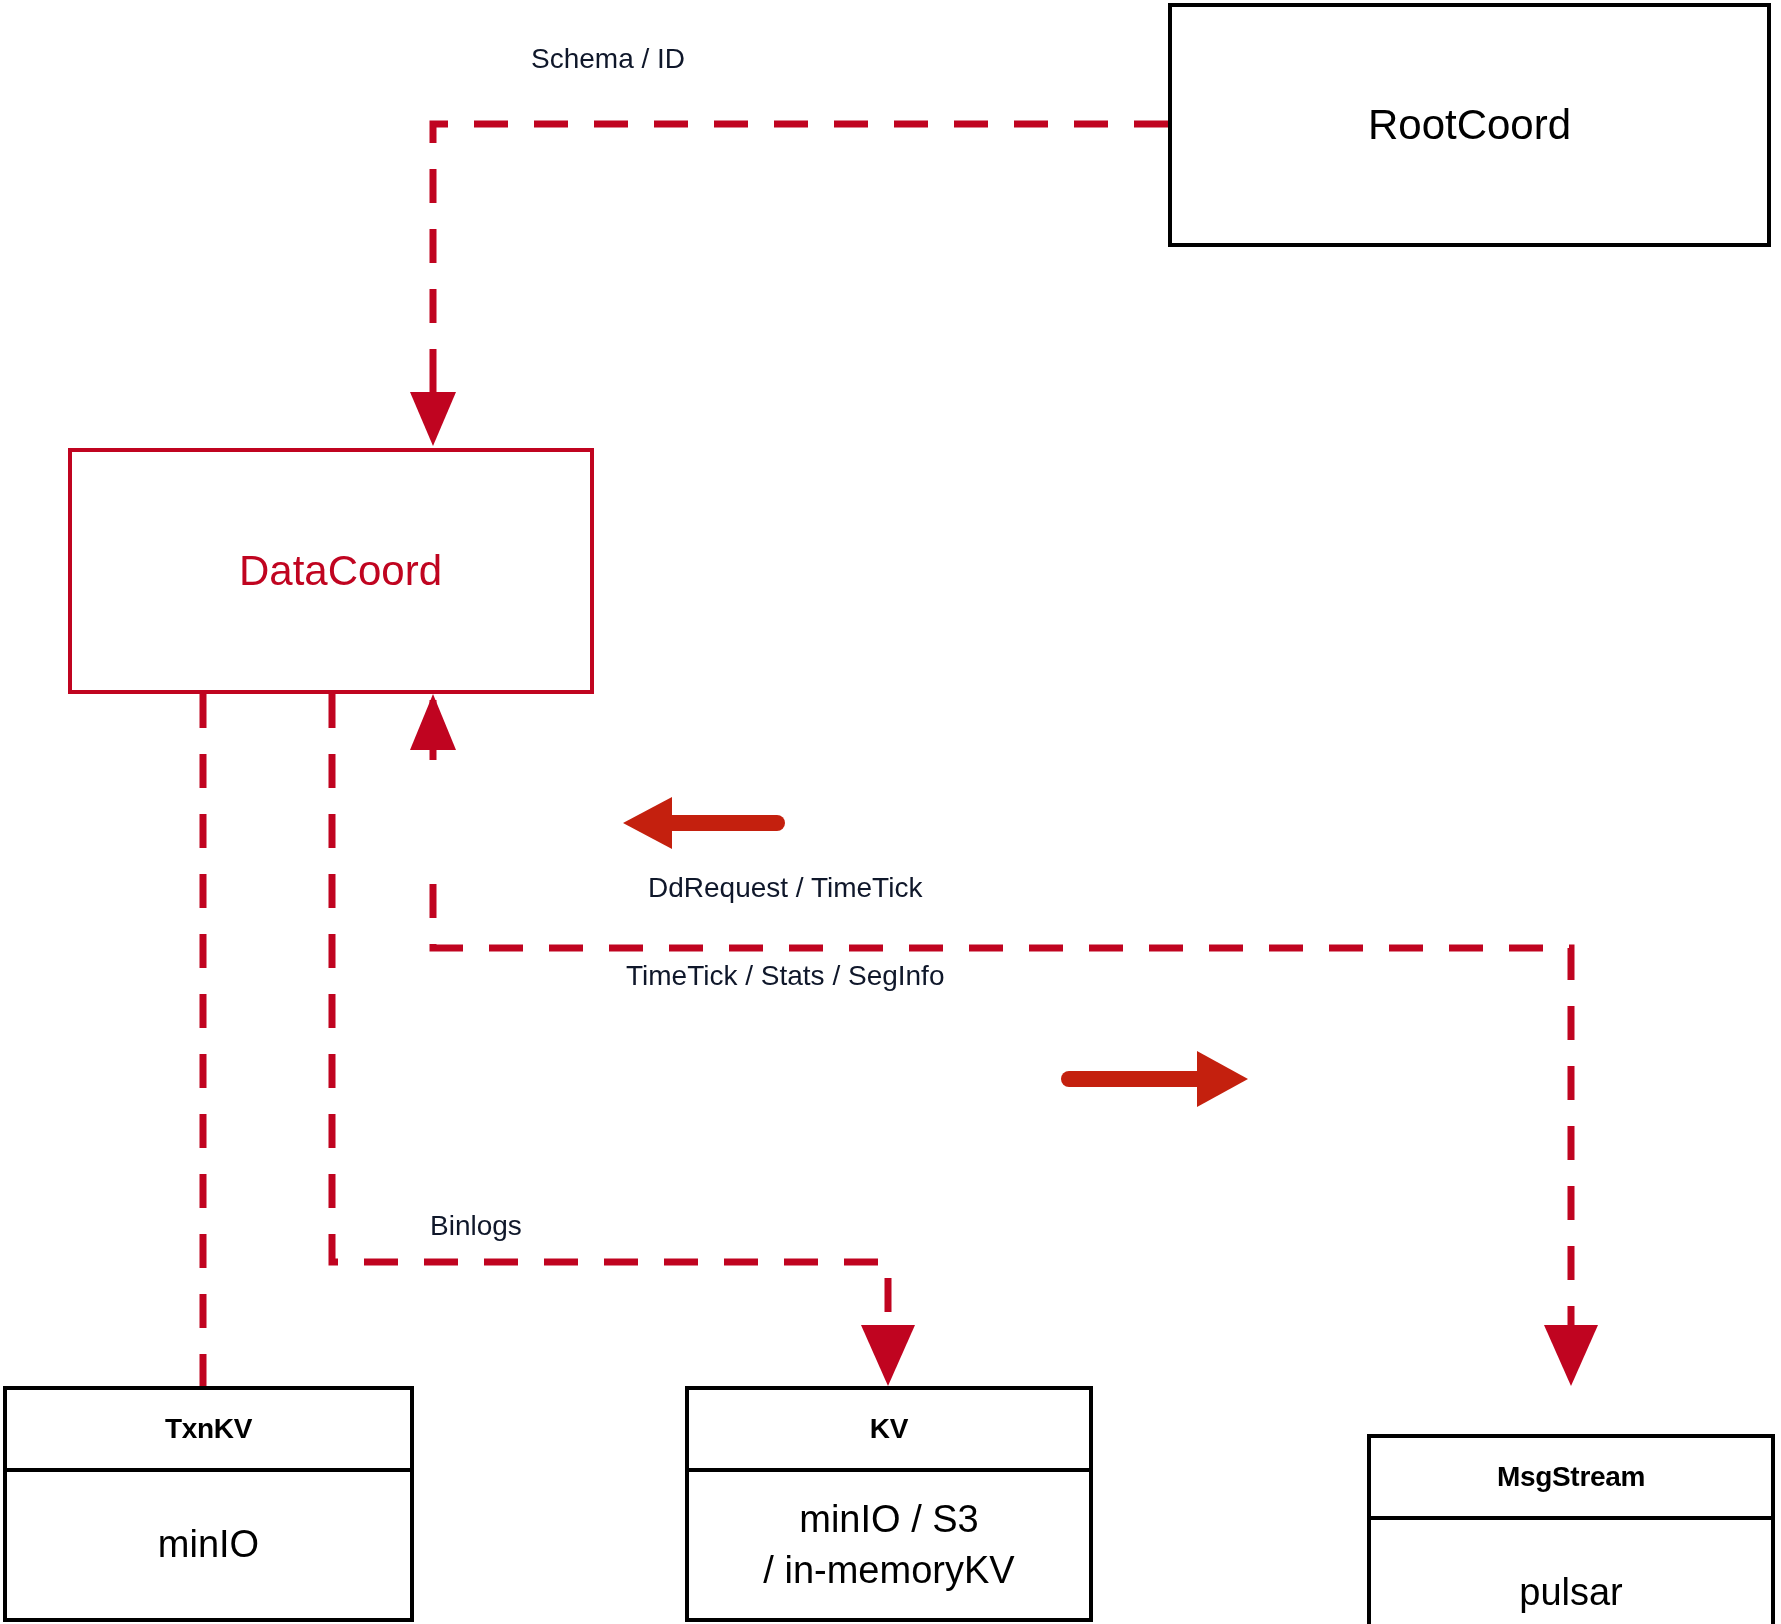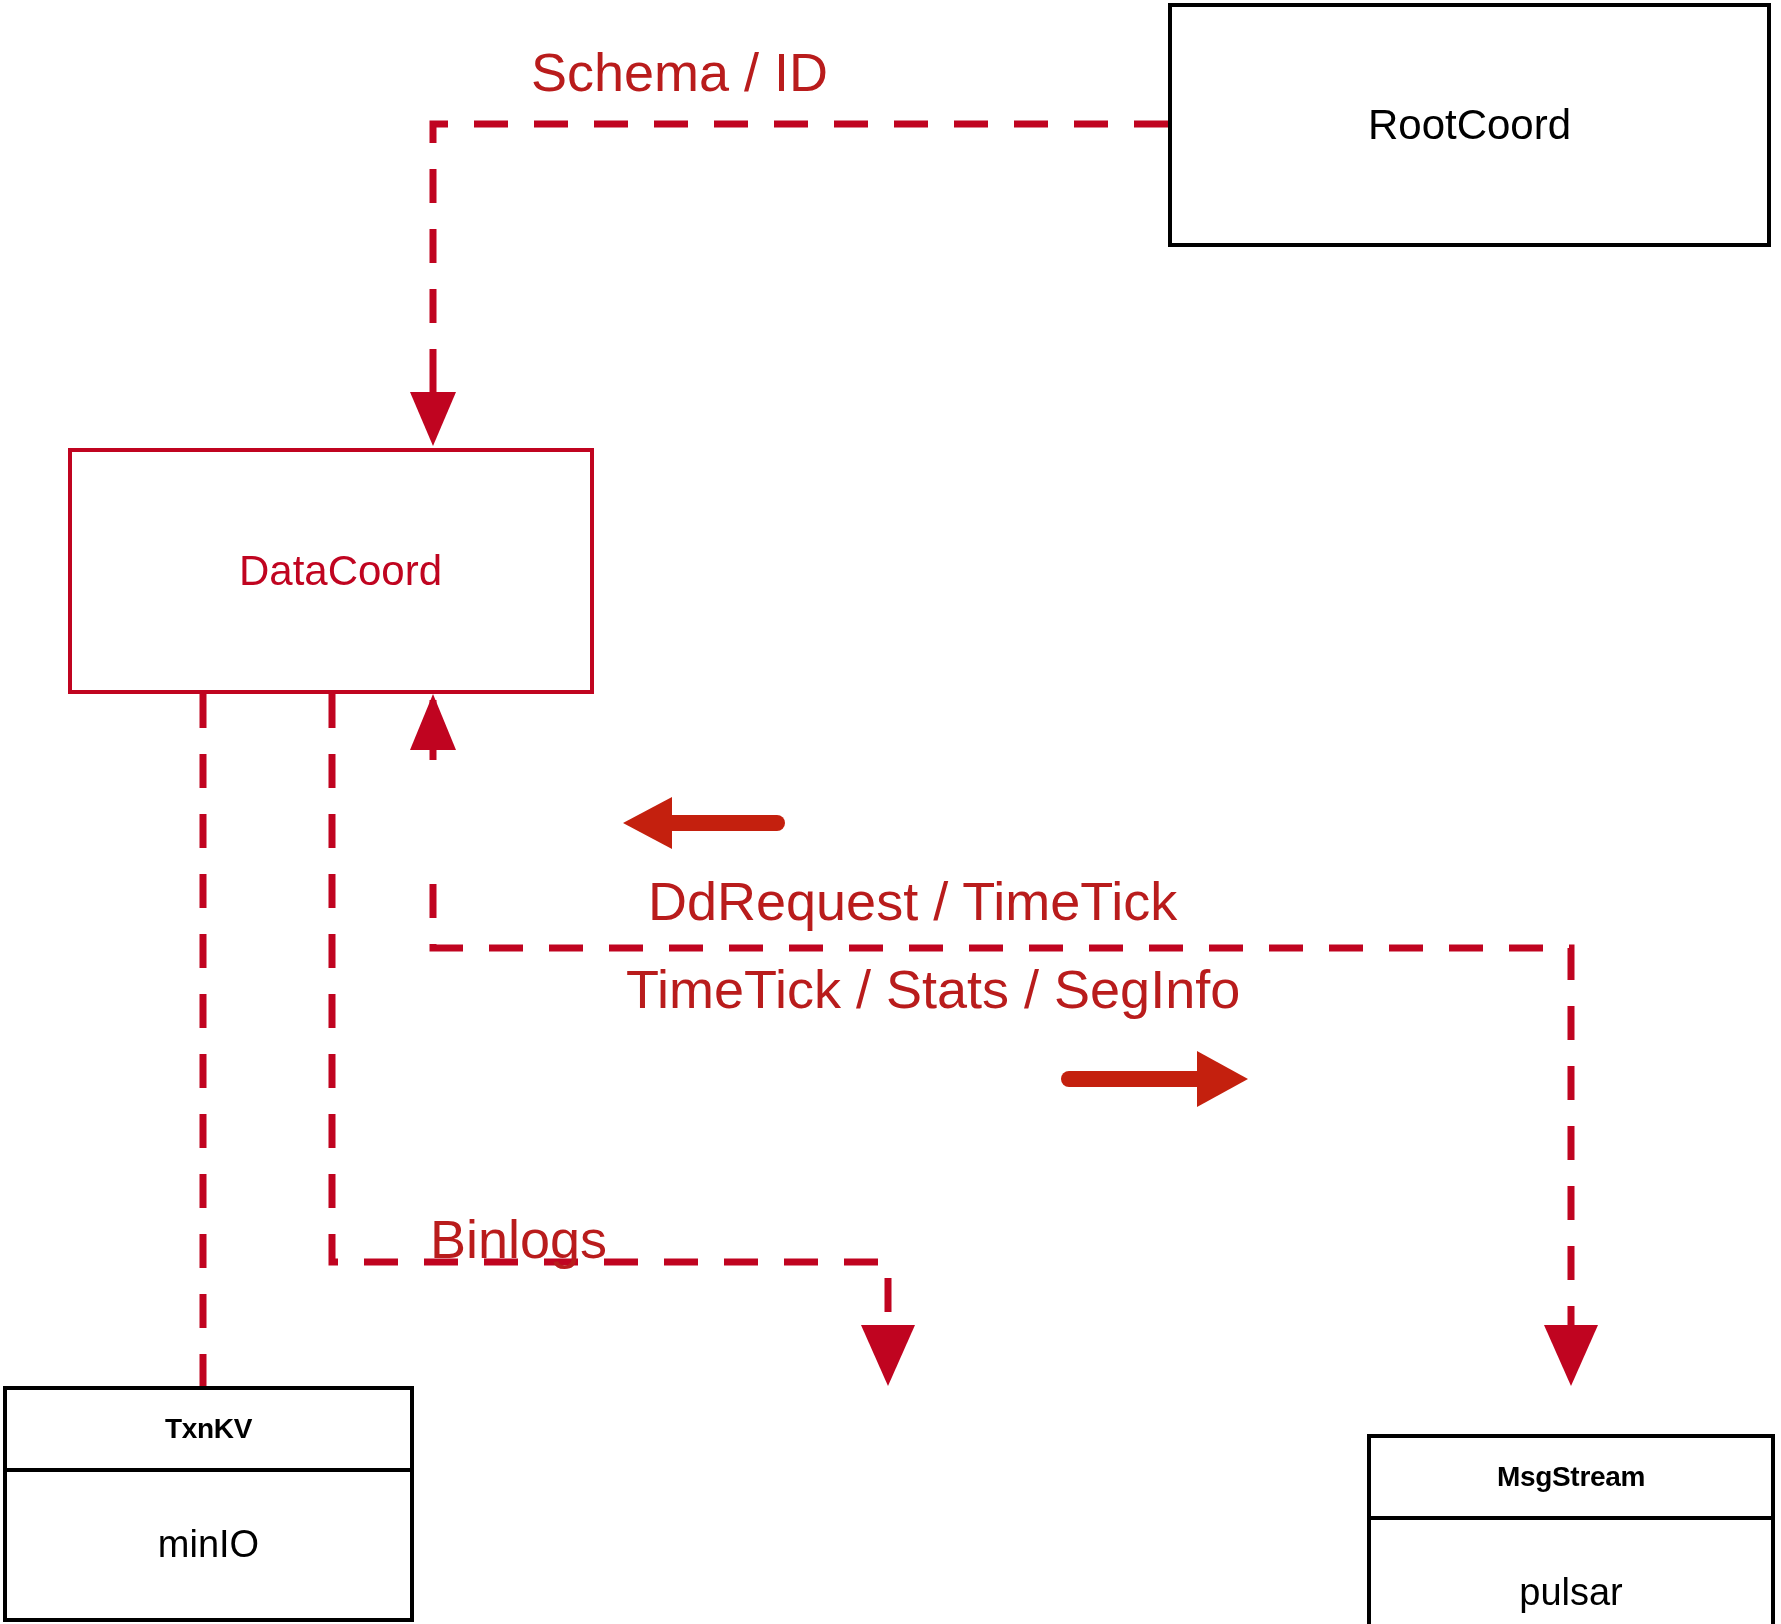--- a/index.html
+++ b/index.html
@@ -72,22 +72,22 @@
     justify-content: center;
     font-size: 42px;
     color: #000000;
   }
   .plain-box-label.red-text {
     color: #c00420;
     padding-left: 19px;
   }
   .edge-label {
     position: absolute;
-    font-size: 54px;
-    color: #b91c1c;
+    font-size: 28px;
+    color: #0f172a;
     white-space: nowrap;
     line-height: 1;
   }
 </style>
 </head>
 <body>
 
 <div id="diagram-root">
 
   <svg id="diagram-svg" viewBox="0 0 1781 1624">
@@ -146,20 +146,28 @@
   </div>
 
   <div class="node-box black" style="left:3px; top:1386px; width:411px; height:236px;">
     <div class="node-title-cell" style="height:78px;">TxnKV</div>
     <div class="node-divider"></div>
     <div class="node-body-cell">
       <span>minIO</span>
     </div>
   </div>
 
+  <div class="node-box black" style="left:685px; top:1386px; width:408px; height:236px;">
+    <div class="node-title-cell" style="height:78px;">KV</div>
+    <div class="node-divider"></div>
+    <div class="node-body-cell">
+      <span>minIO / S3</span>
+      <span>/ in-memoryKV</span>
+    </div>
+  </div>
 
   <div class="node-box black" style="left:1367px; top:1386px; width:408px; height:236px;margin-top:48px;">
     <div class="node-title-cell" style="height:78px;">MsgStream</div>
     <div class="node-divider"></div>
     <div class="node-body-cell">
       <span>pulsar</span>
     </div>
   </div>
 
   <div class="edge-label" style="left:531px; top:45px;">Schema / ID</div>

